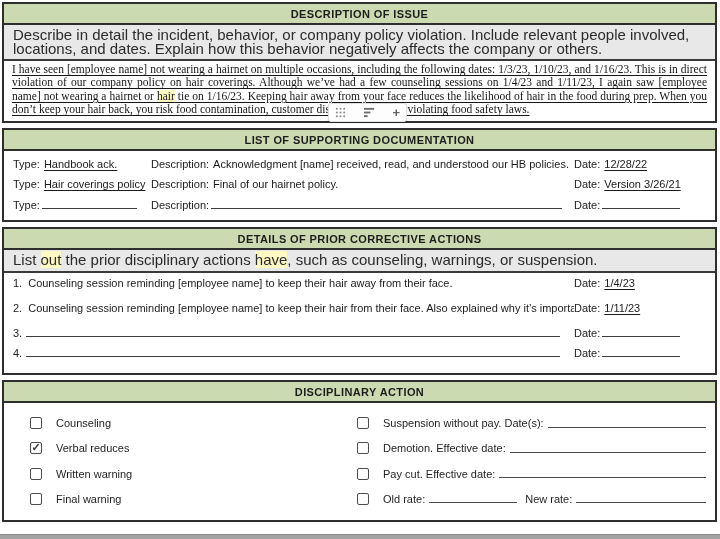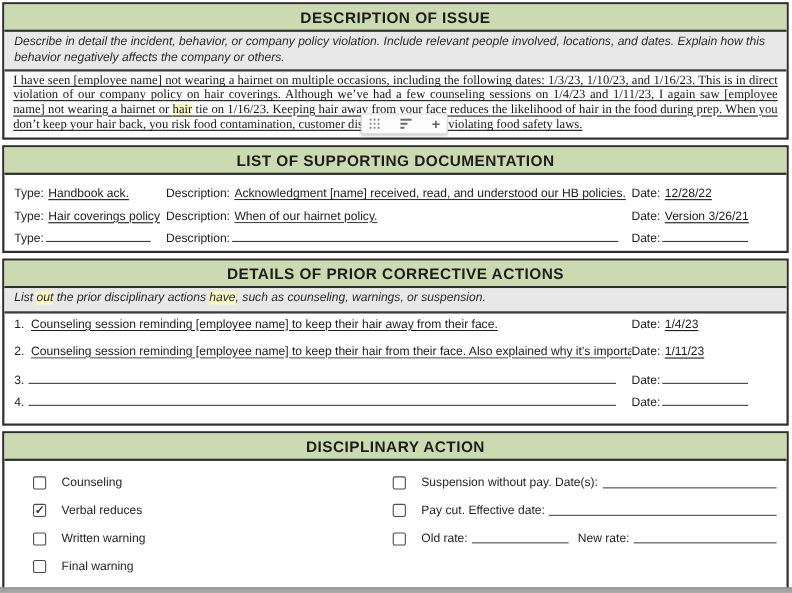--- a/index.html
+++ b/index.html
@@ -4,39 +4,39 @@
 <style>
   * { box-sizing: border-box; margin: 0; padding: 0; }
   html, body { width: 720px; height: 539px; background: #fff; overflow: hidden; }
   body { font-family: "Liberation Sans", sans-serif; position: relative; }
 
   .form-wrap { position: absolute; top: 2px; left: 2px; right: 3px; }
 
   .section { border: 2px solid #2e2e2e; margin-bottom: 5px; background: #fff; }
   .section-header {
     background: #cbdab0; border-bottom: 2px solid #2e2e2e;
-    text-align: center; font-weight: bold; font-size: 14px;
+    text-align: center; font-weight: bold; font-size: 11px;
     letter-spacing: 0.4px; color: #1d1d1d; padding: 4px 0 3px;
   }
   .instruction {
     background: #e8e8e8; border-bottom: 2px solid #3a3a3a;
-    font-size: 11px; color: #2b2b2b; padding: 3px 9px 4px; line-height: 13.5px; font-style: italic;
+    font-size: 15px; color: #2b2b2b; padding: 3px 9px 4px; line-height: 13.5px;
   }
   .hl { background: #fef9c3; }
 
   
   .body-text {
     font-family: "Liberation Serif", serif; font-size: 11.5px; line-height: 13.4px;
     color: #161616; padding: 2px 8px 4px; text-align: justify;
     text-decoration: underline; text-underline-offset: 2px;
   }
 
   
   .doc-rows { padding: 3px 0 5px; }
-  .doc-row { display: flex; align-items: flex-end; font-size: 11px; color: #222; height: 20.5px; padding: 0 9px; }
+  .doc-row { display: flex; align-items: center; font-size: 11px; color: #222; height: 20.5px; padding: 0 9px; }
   .col-type { width: 138px; display: flex; align-items: baseline; white-space: nowrap; }
   .col-desc { flex: 1; display: flex; align-items: baseline; white-space: nowrap; overflow: hidden; }
   .col-date { width: 132px; display: flex; align-items: baseline; white-space: nowrap; }
   .filled { text-decoration: underline; text-underline-offset: 2px; margin-left: 4px; color: #1b1b1b; }
   .blank { display: inline-block; border-bottom: 1px solid #3c3c3c; height: 10px; margin-left: 2px; }
   .blank.grow { flex: 1; }
   .w95 { width: 95px; } .w78 { width: 78px; }
 
   
   .action-rows { padding: 4px 0 5px; }
@@ -108,21 +108,21 @@
           </div>
       </div>
 
       <div class="doc-row">
         <div class="col-type">
             <span>Type:</span>
             <span class="filled">Hair coverings policy</span>
           </div>
         <div class="col-desc">
             <span>Description:</span>
-            <span class="filled">When of our hairnet policy.</span>
+            <span class="filled">Final of our hairnet policy.</span>
           </div>
         <div class="col-date">
             <span>Date:</span>
             <span class="filled">Version 3/26/21</span>
           </div>
       </div>
 
       <div class="doc-row">
         <div class="col-type">
             <span>Type:</span>
@@ -214,20 +214,25 @@
           <span class="checkbox"></span>
           <span>Final warning</span>
         </div>
 
       </div>
 
       <div class="opt-col right">
         <div class="opt-row">
           <span class="checkbox"></span>
           <span>Suspension without pay. Date(s):</span>
+          <span class="fill-line grow"></span>
+        </div>
+        <div class="opt-row">
+          <span class="checkbox"></span>
+          <span>Demotion. Effective date:</span>
           <span class="fill-line grow"></span>
         </div>
         <div class="opt-row">
           <span class="checkbox"></span>
           <span>Pay cut. Effective date:</span>
           <span class="fill-line grow"></span>
         </div>
         <div class="opt-row">
           <span class="checkbox"></span>
           <span>Old rate:</span>

